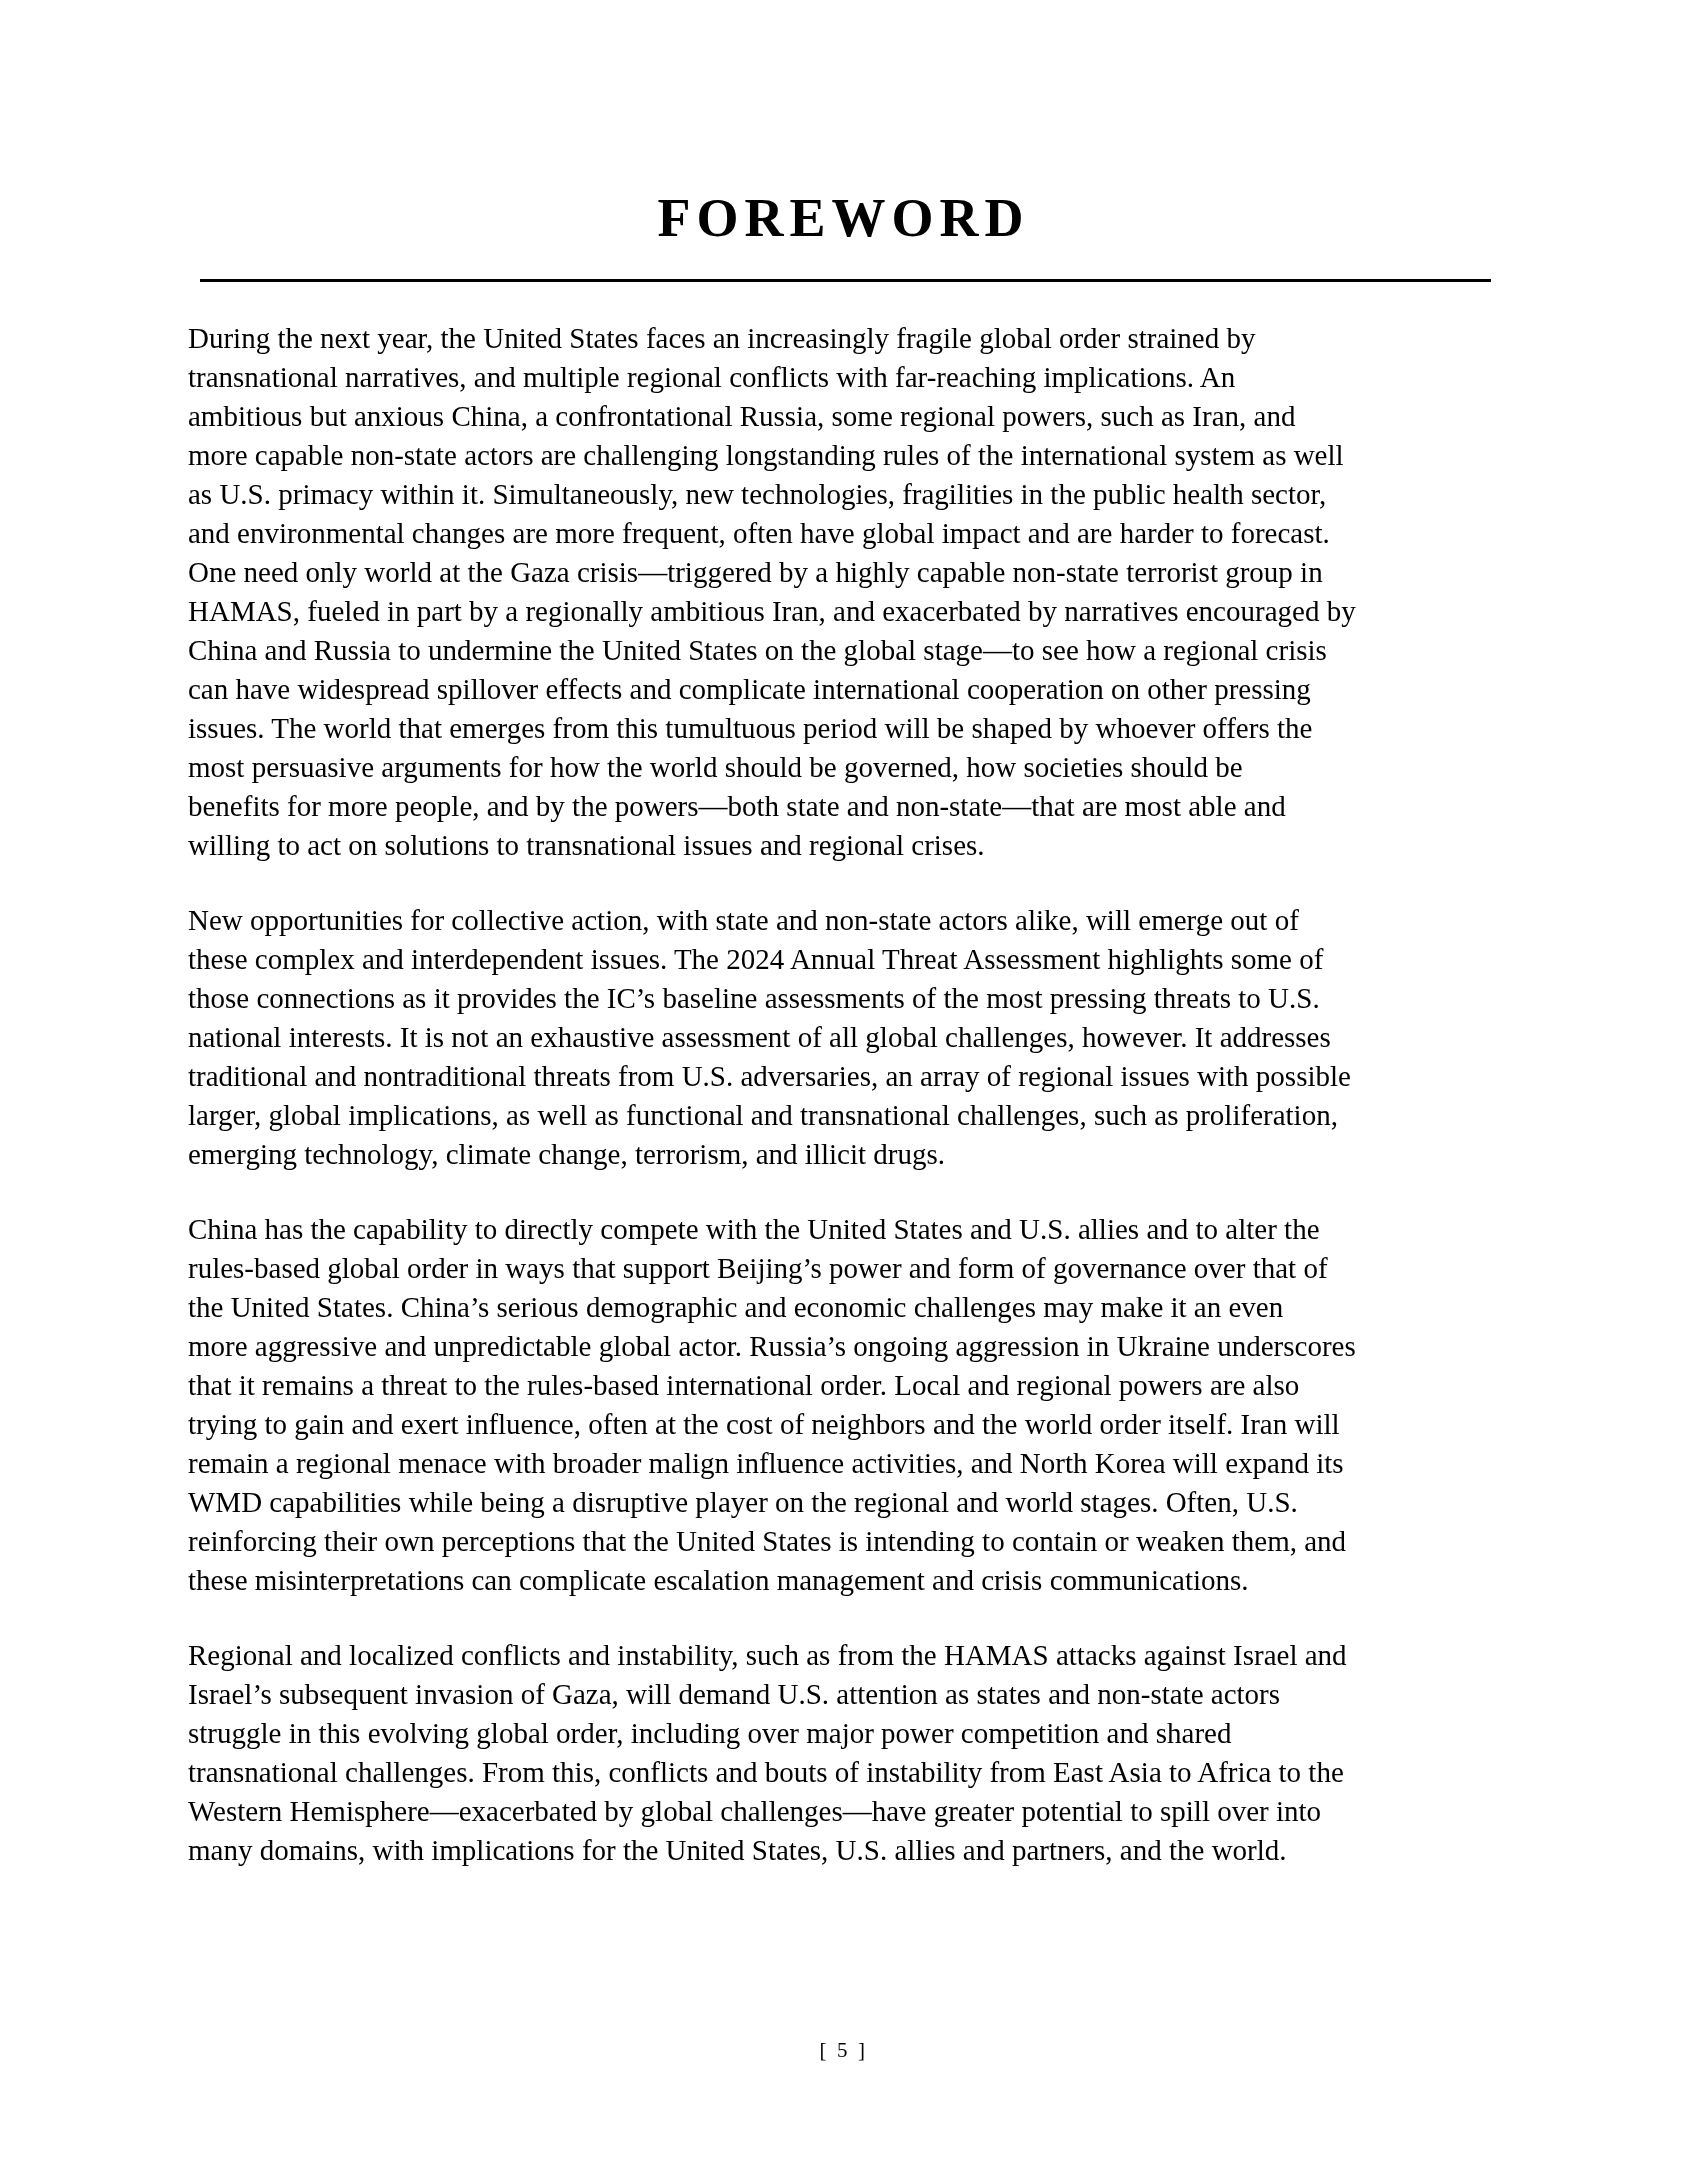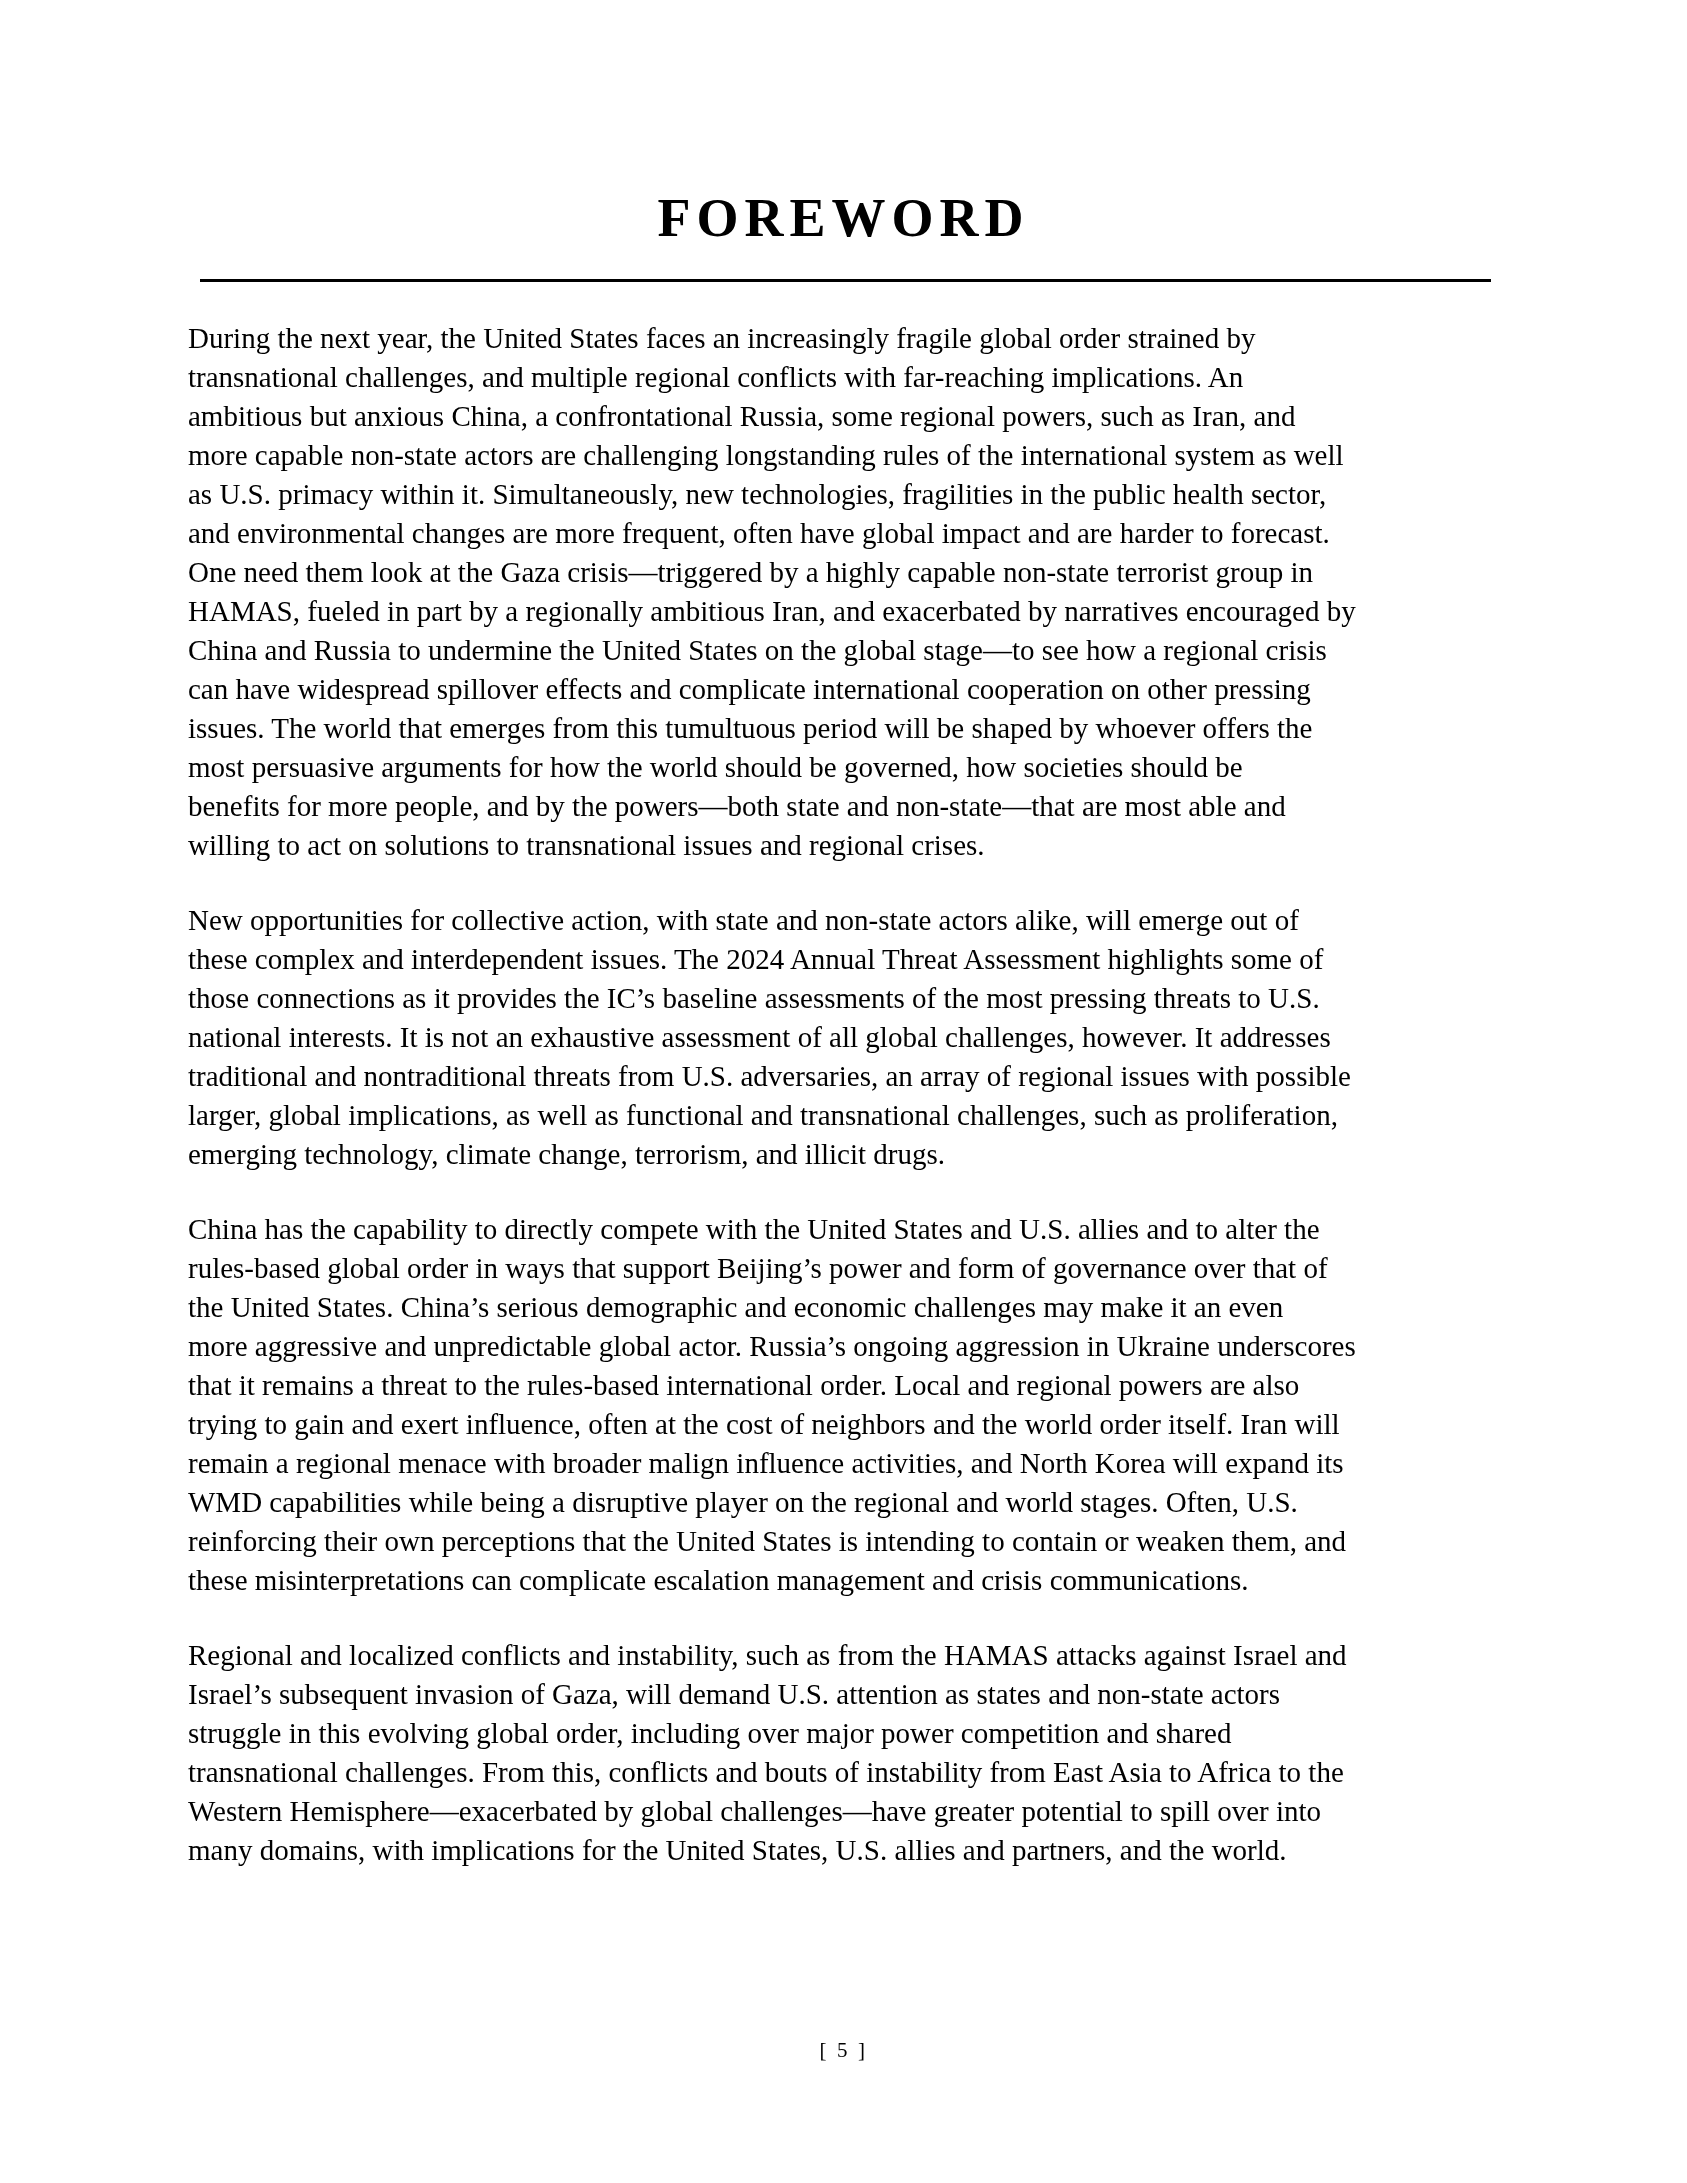--- a/index.html
+++ b/index.html
@@ -72,26 +72,26 @@
 </head>
 <body>
 
 <div class="page">
   <h1 class="title">FOREWORD</h1>
   <div class="rule"></div>
 
   <div class="body-text">
     <p class="para">
       <span class="line">During the next year, the United States faces an increasingly fragile global order strained by</span>
-      <span class="line">transnational challenges, and multiple regional conflicts with far-reaching implications.  An</span>
+      <span class="line">transnational narratives, and multiple regional conflicts with far-reaching implications.  An</span>
       <span class="line">ambitious but anxious China, a confrontational Russia, some regional powers, such as Iran, and</span>
       <span class="line">more capable non-state actors are challenging longstanding rules of the international system as well</span>
       <span class="line">as U.S. primacy within it.  Simultaneously, new technologies, fragilities in the public health sector,</span>
       <span class="line">and environmental changes are more frequent, often have global impact and are harder to forecast.</span>
-      <span class="line">One need them look at the Gaza crisis—triggered by a highly capable non-state terrorist group in</span>
+      <span class="line">One need only world at the Gaza crisis—triggered by a highly capable non-state terrorist group in</span>
       <span class="line">HAMAS, fueled in part by a regionally ambitious Iran, and exacerbated by narratives encouraged by</span>
       <span class="line">China and Russia to undermine the United States on the global stage—to see how a regional crisis</span>
       <span class="line">can have widespread spillover effects and complicate international cooperation on other pressing</span>
       <span class="line">issues.  The world that emerges from this tumultuous period will be shaped by whoever offers the</span>
       <span class="line">most persuasive arguments for how the world should be governed, how societies should be</span>
       <span class="line">benefits for more people, and by the powers—both state and non-state—that are most able and</span>
       <span class="line">willing to act on solutions to transnational issues and regional crises.</span>
     </p>
 
     <p class="para">

